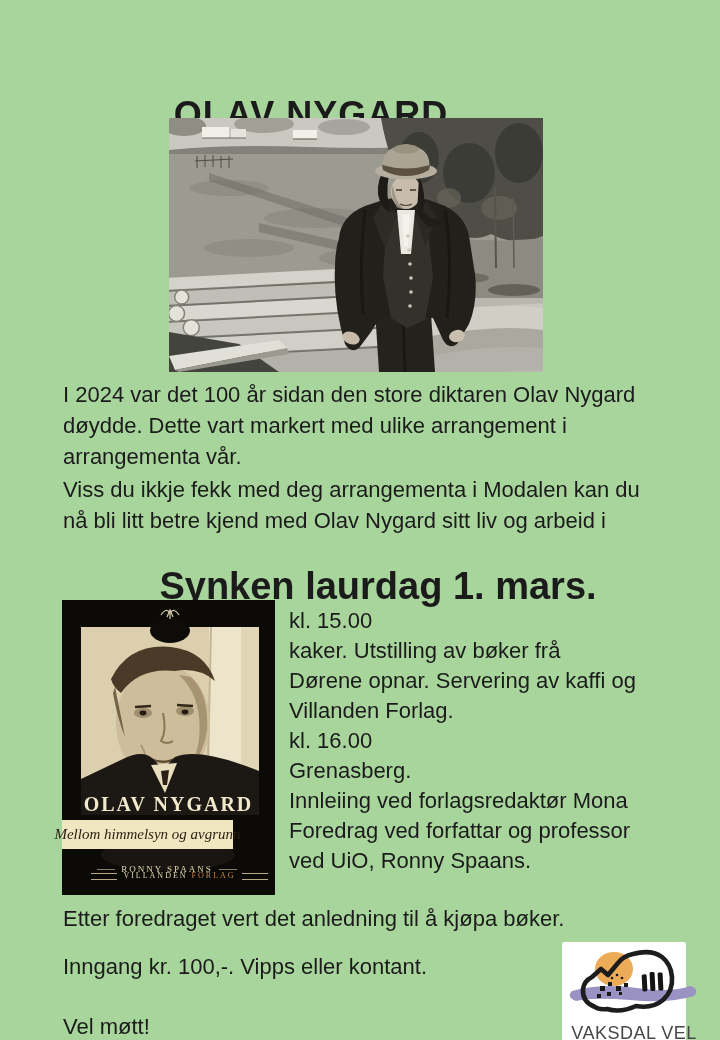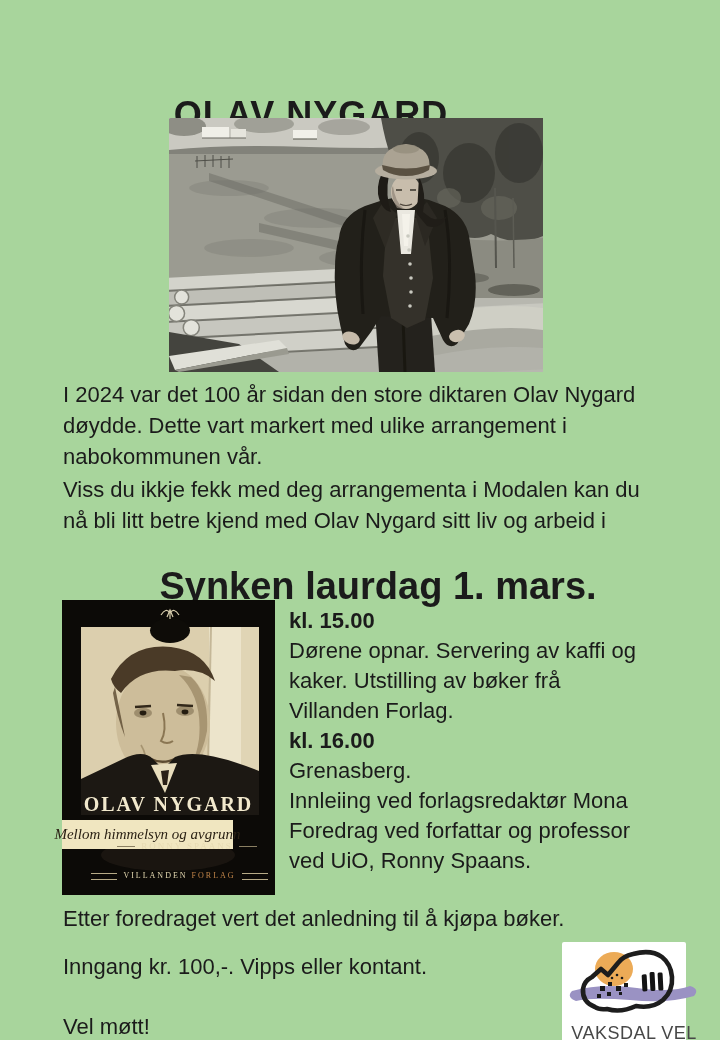--- a/index.html
+++ b/index.html
@@ -34,35 +34,35 @@
     color:#f2e9cd;letter-spacing:2px;line-height:24px;white-space:nowrap;z-index:3;
   }
   .cover-band{
     position:absolute;left:0;top:220px;width:171px;height:29px;background:#f0e6c0;z-index:2;
     display:flex;align-items:center;justify-content:center;
   }
   .cover-subtitle{
     font-family:"Liberation Serif",serif;font-style:italic;font-size:15px;color:#2b2215;white-space:nowrap;
   }
   .cover-author{
-    position:absolute;left:0;top:241px;width:210px;text-align:center;z-index:3;
-    font-family:"Liberation Serif",serif;font-size:9px;color:#e6dab2;letter-spacing:2px;white-space:nowrap;padding-left:20px;
+    position:absolute;left:0;top:264px;width:210px;text-align:center;z-index:3;
+    font-family:"Liberation Serif",serif;font-size:9px;color:#e6dab2;letter-spacing:2px;white-space:nowrap;
   }
   .cover-author .rule{display:inline-block;width:18px;height:1px;background:#8a7f62;vertical-align:middle;margin:0 6px;}
   .cover-publisher{
     position:absolute;left:0;top:271px;width:213px;text-align:center;z-index:3;
     font-family:"Liberation Serif",serif;font-size:8px;letter-spacing:2px;white-space:nowrap;padding-left:11px;
   }
   .cover-publisher .pn{color:#e6dab2;}
   .cover-publisher .pt{color:#c08448;}
   .cover-publisher .dlines{display:inline-block;width:26px;height:5px;vertical-align:middle;margin:0 6px;
     border-top:1px solid #b7ab87;border-bottom:1px solid #b7ab87;}
   
   .schedule{left:289px;top:574px;width:400px;font-size:22px;line-height:30px;}
-  .schedule .time{font-weight:bold;}
+  .schedule .time{font-weight:normal;}
   .schedule div{white-space:nowrap;}
   
   .f-line{left:63px;font-size:22px;line-height:30px;white-space:nowrap;}
   .f1{top:872px;} .f2{top:920px;} .f3{top:980px;}
   
   .logo-box{left:562px;top:910px;width:124px;height:109px;background:#ffffff;border-radius:2px;}
   .logo-art{position:absolute;left:0;top:2px;width:144px;height:76px;}
   .logo-text{
     position:absolute;left:0;bottom:7px;width:144px;text-align:center;
     font-size:18px;color:#474747;letter-spacing:0.5px;white-space:nowrap;
@@ -189,21 +189,21 @@
         <ellipse cx="237" cy="31" rx="13" ry="4.5" fill="#958d7d" opacity="0.8"></ellipse>
         <ellipse cx="182" cy="220" rx="9" ry="6" fill="#c6bbaa" transform="rotate(20 182 220)"></ellipse>
         <ellipse cx="288" cy="218" rx="8" ry="6" fill="#cabfae" transform="rotate(-15 288 218)"></ellipse>
       </g>
     </svg>
   </div>
 
   <div class="abs intro">
     <div>I 2024 var det 100 år sidan den store diktaren Olav Nygard</div>
     <div>døydde. Dette vart markert med ulike arrangement i</div>
-    <div>nabokommunen vår.</div>
+    <div>arrangementa vår.</div>
     <div class="p2">Viss du ikkje fekk med deg arrangementa i Modalen kan du</div>
     <div>nå bli litt betre kjend med Olav Nygard sitt liv og arbeid i</div>
   </div>
 
   <h2 class="abs event-heading">Synken laurdag 1. mars.</h2>
 
   <div class="abs book-cover">
     <div class="cover-photo">
       <svg width="178" height="188" viewBox="0 0 178 188" xmlns="http://www.w3.org/2000/svg">
         <rect width="178" height="188" fill="#dccfae"></rect>
@@ -248,22 +248,22 @@
     <div class="cover-author">
       <span class="rule"></span><span>RONNY SPAANS</span><span class="rule"></span>
     </div>
     <div class="cover-publisher">
       <span class="dlines"></span><span class="pn">VILLANDEN</span>&nbsp;<span class="pt">FORLAG</span><span class="dlines"></span>
     </div>
   </div>
 
   <div class="abs schedule">
     <div class="time">kl. 15.00</div>
+    <div>kaker. Utstilling av bøker frå</div>
     <div>Dørene opnar. Servering av kaffi og</div>
-    <div>kaker. Utstilling av bøker frå</div>
     <div>Villanden Forlag.</div>
     <div class="time">kl. 16.00</div>
     <div>Grenasberg.</div>
     <div>Innleiing ved forlagsredaktør Mona</div>
     <div>Foredrag ved forfattar og professor</div>
     <div>ved UiO, Ronny Spaans.</div>
   </div>
 
   <div class="abs f-line f1">Etter foredraget vert det anledning til å kjøpa bøker.</div>
   <div class="abs f-line f2">Inngang kr. 100,-. Vipps eller kontant.</div>

